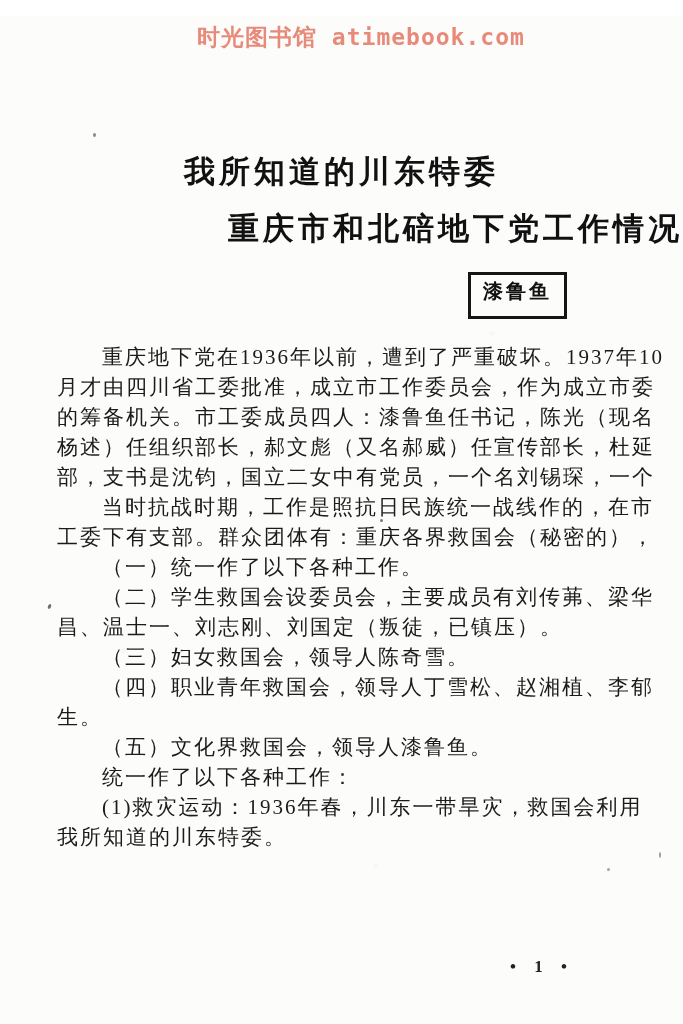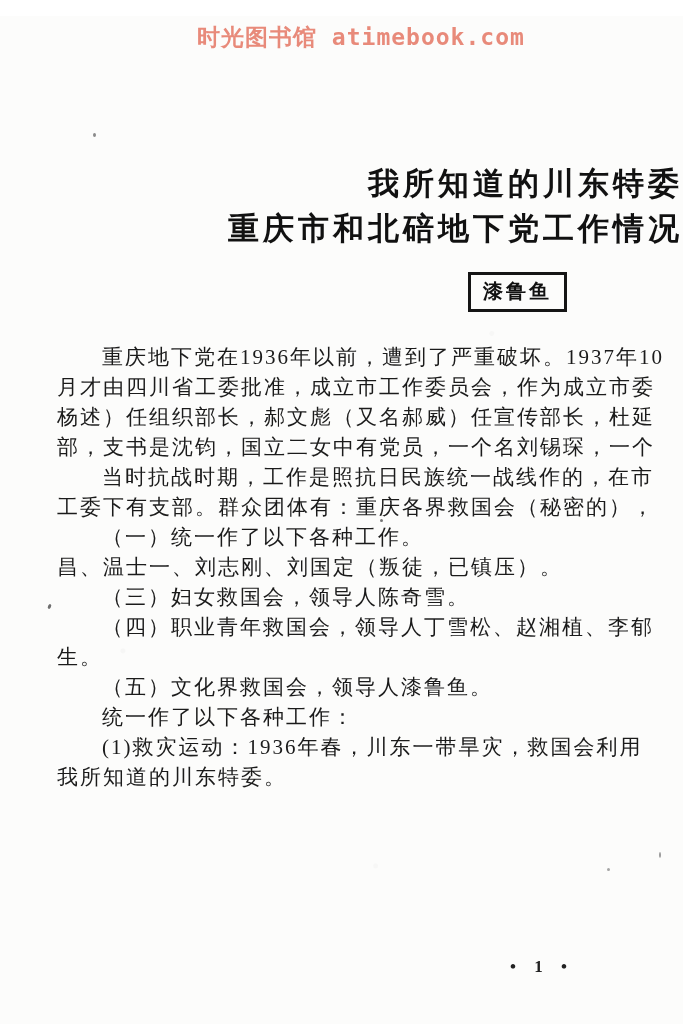--- a/index.html
+++ b/index.html
@@ -26,26 +26,26 @@
     font-family:"DejaVu Sans Mono", monospace;
     font-size:23px;font-weight:bold;letter-spacing:1px;
     white-space:nowrap;
   }
   .title{
     position:absolute;left:0;width:100%;
     text-align:center;font-weight:bold;
     font-size:31px;letter-spacing:4px;line-height:36px;
     color:#111;
   }
-  .title.l1{top:150px;text-align:right;}
+  .title.l1{top:138px;}
   .title.l2{top:195px;text-align:right;}
   .author-box{
     position:absolute;top:256px;right:116px;
     border:3px solid #151515;
-    padding:3px 12px 4px 12px;
+    padding:3px 12px 11px 12px;
     font-size:20px;font-weight:bold;letter-spacing:3px;
     color:#111;background:#fcfcfb;
   }
   .body-block{
     position:absolute;top:326px;left:57px;width:580px;
   }
   .body-line{
     height:30px;line-height:30px;
     font-size:21px;letter-spacing:2px;
     white-space:nowrap;color:#1b1b1b;
@@ -73,25 +73,27 @@
 
   <div class="title l1">我所知道的川东特委</div>
 
   <div class="title l2">重庆市和北碚地下党工作情况</div>
 
   <div class="author-box">漆鲁鱼</div>
 
   <div class="body-block">
       <div class="body-line indent">重庆地下党在1936年以前，遭到了严重破坏。1937年10</div>
       <div class="body-line">月才由四川省工委批准，成立市工作委员会，作为成立市委</div>
+      <div class="body-line">的筹备机关。市工委成员四人：漆鲁鱼任书记，陈光（现名</div>
       <div class="body-line">杨述）任组织部长，郝文彪（又名郝威）任宣传部长，杜延</div>
       <div class="body-line">部，支书是沈钧，国立二女中有党员，一个名刘锡琛，一个</div>
       <div class="body-line indent">当时抗战时期，工作是照抗日民族统一战线作的，在市</div>
       <div class="body-line">工委下有支部。群众团体有：重庆各界救国会（秘密的），</div>
       <div class="body-line indent">（一）统一作了以下各种工作。</div>
+      <div class="body-line indent">（二）学生救国会设委员会，主要成员有刘传茀、梁华</div>
       <div class="body-line">昌、温士一、刘志刚、刘国定（叛徒，已镇压）。</div>
       <div class="body-line indent">（三）妇女救国会，领导人陈奇雪。</div>
       <div class="body-line indent">（四）职业青年救国会，领导人丁雪松、赵湘植、李郁</div>
       <div class="body-line">生。</div>
       <div class="body-line indent">（五）文化界救国会，领导人漆鲁鱼。</div>
       <div class="body-line indent">统一作了以下各种工作：</div>
       <div class="body-line indent">(1)救灾运动：1936年春，川东一带旱灾，救国会利用</div>
       <div class="body-line">我所知道的川东特委。</div>
     </div>
 

